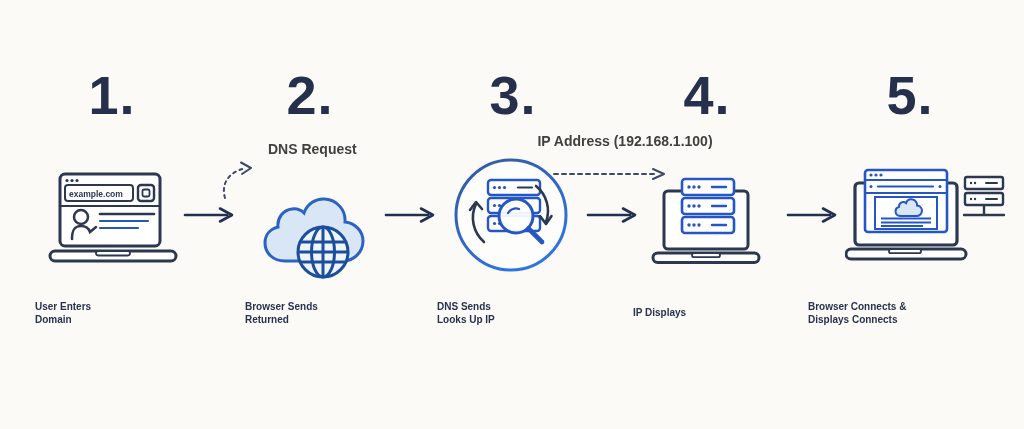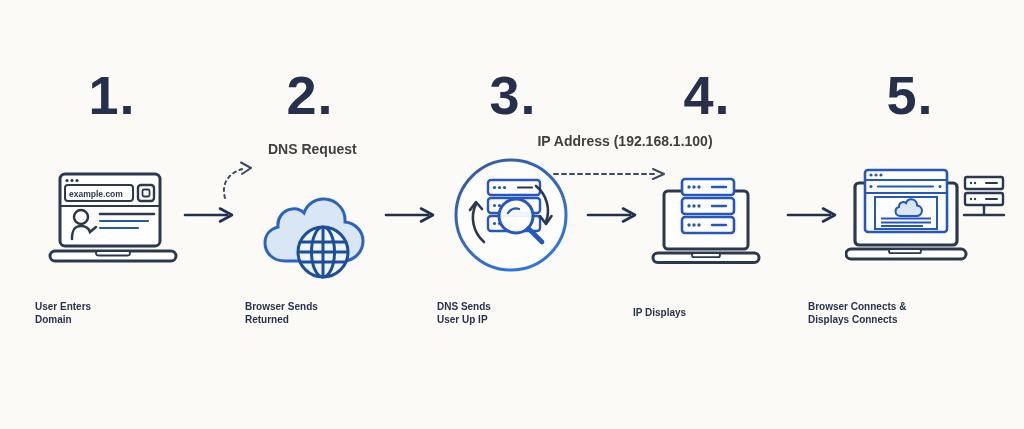--- a/index.html
+++ b/index.html
@@ -222,21 +222,21 @@
   <div class="lbl" style="left:35px;top:300px;width:150px;">
     <div>User Enters</div>
     <div>Domain</div>
   </div>
   <div class="lbl" style="left:245px;top:300px;width:150px;">
     <div>Browser Sends</div>
     <div>Returned</div>
   </div>
   <div class="lbl" style="left:437px;top:300px;width:150px;">
     <div>DNS Sends</div>
-    <div>User Up IP</div>
+    <div>Looks Up IP</div>
   </div>
   <div class="lbl" style="left:633px;top:306px;width:150px;">
     <div>IP Displays</div>
   </div>
   <div class="lbl" style="left:808px;top:300px;width:196px;">
     <div>Browser Connects &amp;</div>
     <div>Displays Connects</div>
   </div>
 
 </div>

